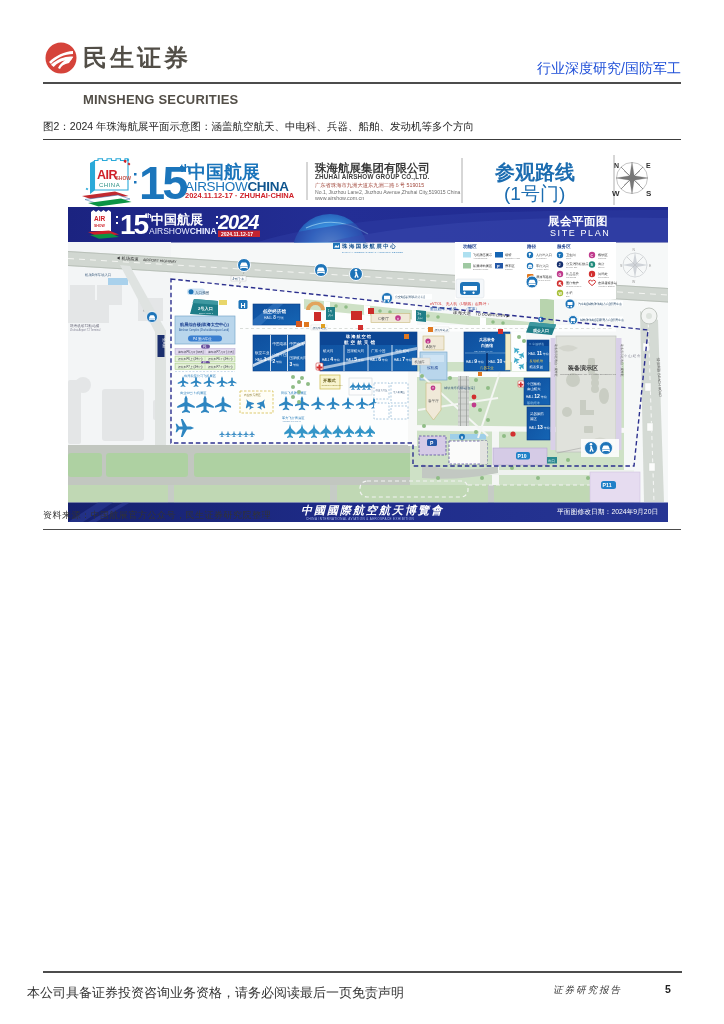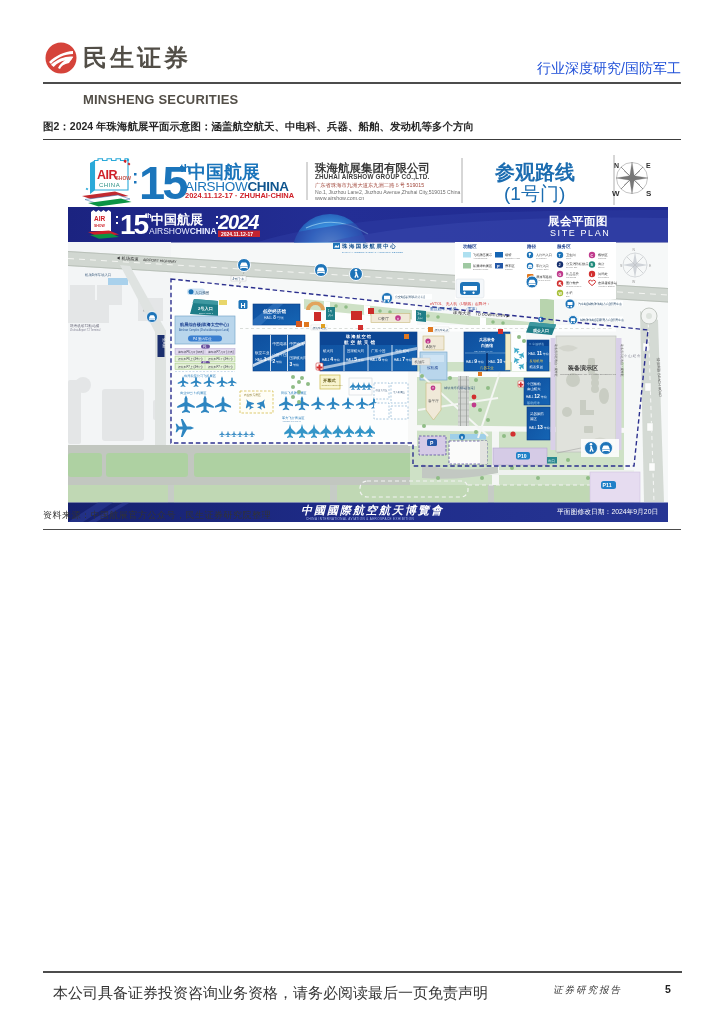--- a/index.html
+++ b/index.html
@@ -18,21 +18,21 @@
 
 <div class="abs" style="left:83px;top:42px;width:150px;">
   <div style="font-size:24px;font-weight:bold;color:#524e47;letter-spacing:3px;white-space:nowrap;">民生证券</div>
   <div style="font-size:13px;font-weight:bold;color:#524e47;letter-spacing:0.2px;margin-top:18px;white-space:nowrap;">MINSHENG SECURITIES</div>
 </div>
 
 <div class="abs" style="left:0;top:60px;width:681px;text-align:right;font-size:14px;color:#1d4ed8;">行业深度研究/国防军工</div>
 
 <div class="abs" style="left:43px;top:82px;width:638px;height:1.6px;background:#4c4c4c;"></div>
 
-<div class="abs" style="left:43px;top:120px;width:638px;font-size:10.5px;font-weight:bold;color:#262626;">图2：2024 年珠海航展平面示意图：涵盖航空航天、中电科、兵器、船舶、发动机等多个方向</div>
+<div class="abs" style="left:43px;top:120px;width:638px;font-size:10.5px;font-weight:normal;color:#262626;">图2：2024 年珠海航展平面示意图：涵盖航空航天、中电科、兵器、船舶、发动机等多个方向</div>
 
 <div class="abs" style="left:43px;top:138.5px;width:638px;height:1.4px;background:#3c3c3c;"></div>
 
 <svg class="abs" style="left:68px;top:148px;" width="600" height="374" viewBox="0 0 600 374" id="mapsvg">
 <defs>
   <linearGradient id="navy" x1="0" y1="0" x2="1" y2="0">
     <stop offset="0" stop-color="#1b2380"></stop>
         <stop offset="0.45" stop-color="#232e95"></stop>
         <stop offset="1" stop-color="#202a90"></stop>
   </linearGradient>
@@ -811,17 +811,17 @@
   <text x="489" y="366" font-size="6.8" fill="#ffffff">平面图修改日期：2024年9月20日</text>
 </g>
 </svg>
 
 <div class="abs" style="left:43px;top:509px;width:638px;font-size:9px;color:#333;letter-spacing:0.5px;">资料来源：中国航展官方公众号，民生证券研究院整理</div>
 
 <div class="abs" style="left:43px;top:528.5px;width:638px;height:1.5px;background:#4c4c4c;"></div>
 
 <div class="abs" style="left:43px;top:971px;width:639px;height:1.6px;background:#4c4c4c;"></div>
 
-<div class="abs" style="left:53px;top:984px;font-size:15px;color:#333;">本公司具备证券投资咨询业务资格，请务必阅读最后一页免责声明</div>
+<div class="abs" style="left:27px;top:984px;font-size:13px;color:#333;">本公司具备证券投资咨询业务资格，请务必阅读最后一页免责声明</div>
 
 <div class="abs" style="left:553px;top:984px;font-size:9.5px;color:#333;letter-spacing:2px;font-style:italic;">证券研究报告</div>
 
 <div class="abs" style="left:665px;top:983px;font-size:10.5px;color:#222;font-weight:bold;">5</div>
 
 </body></html>

